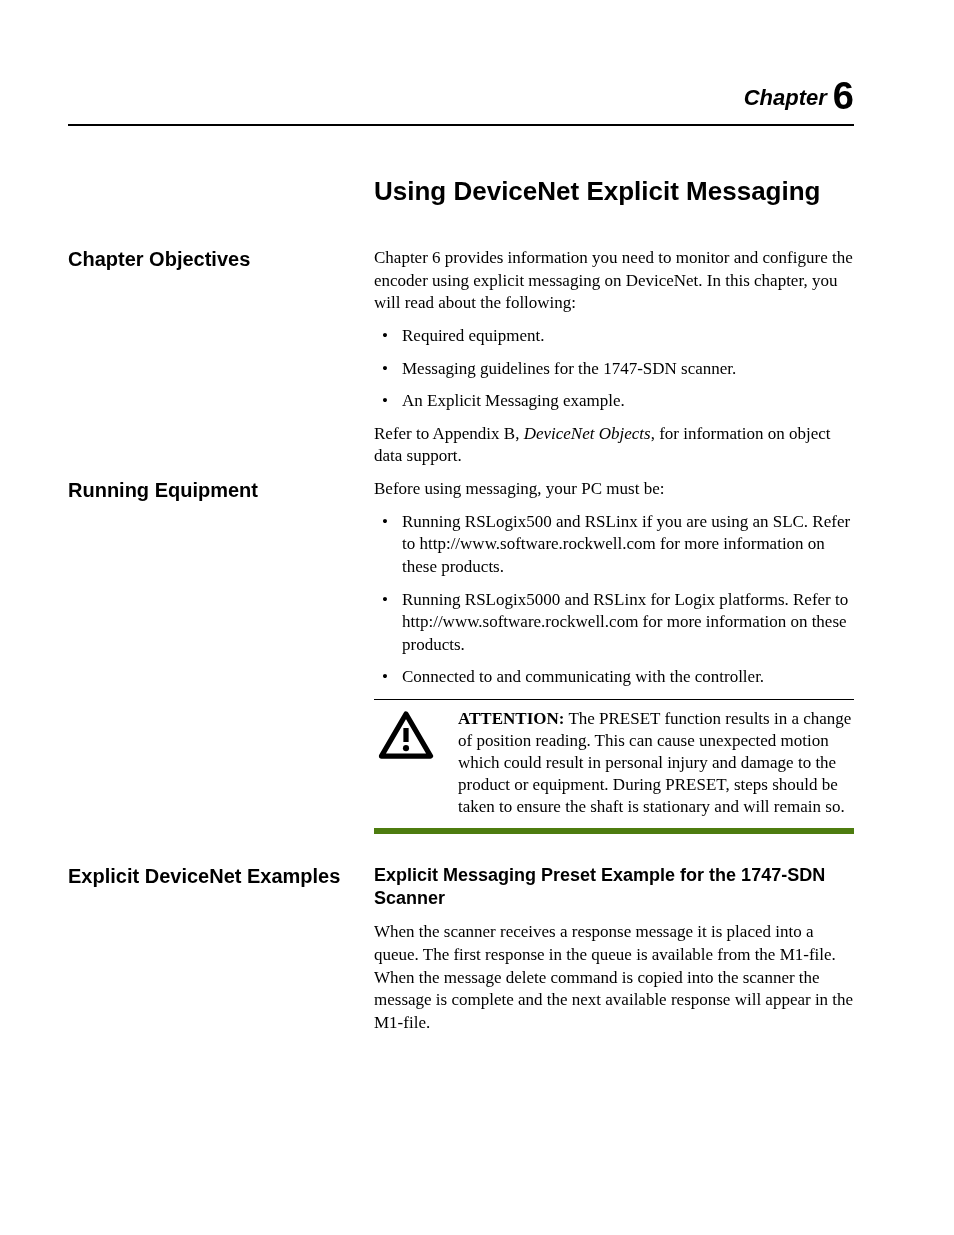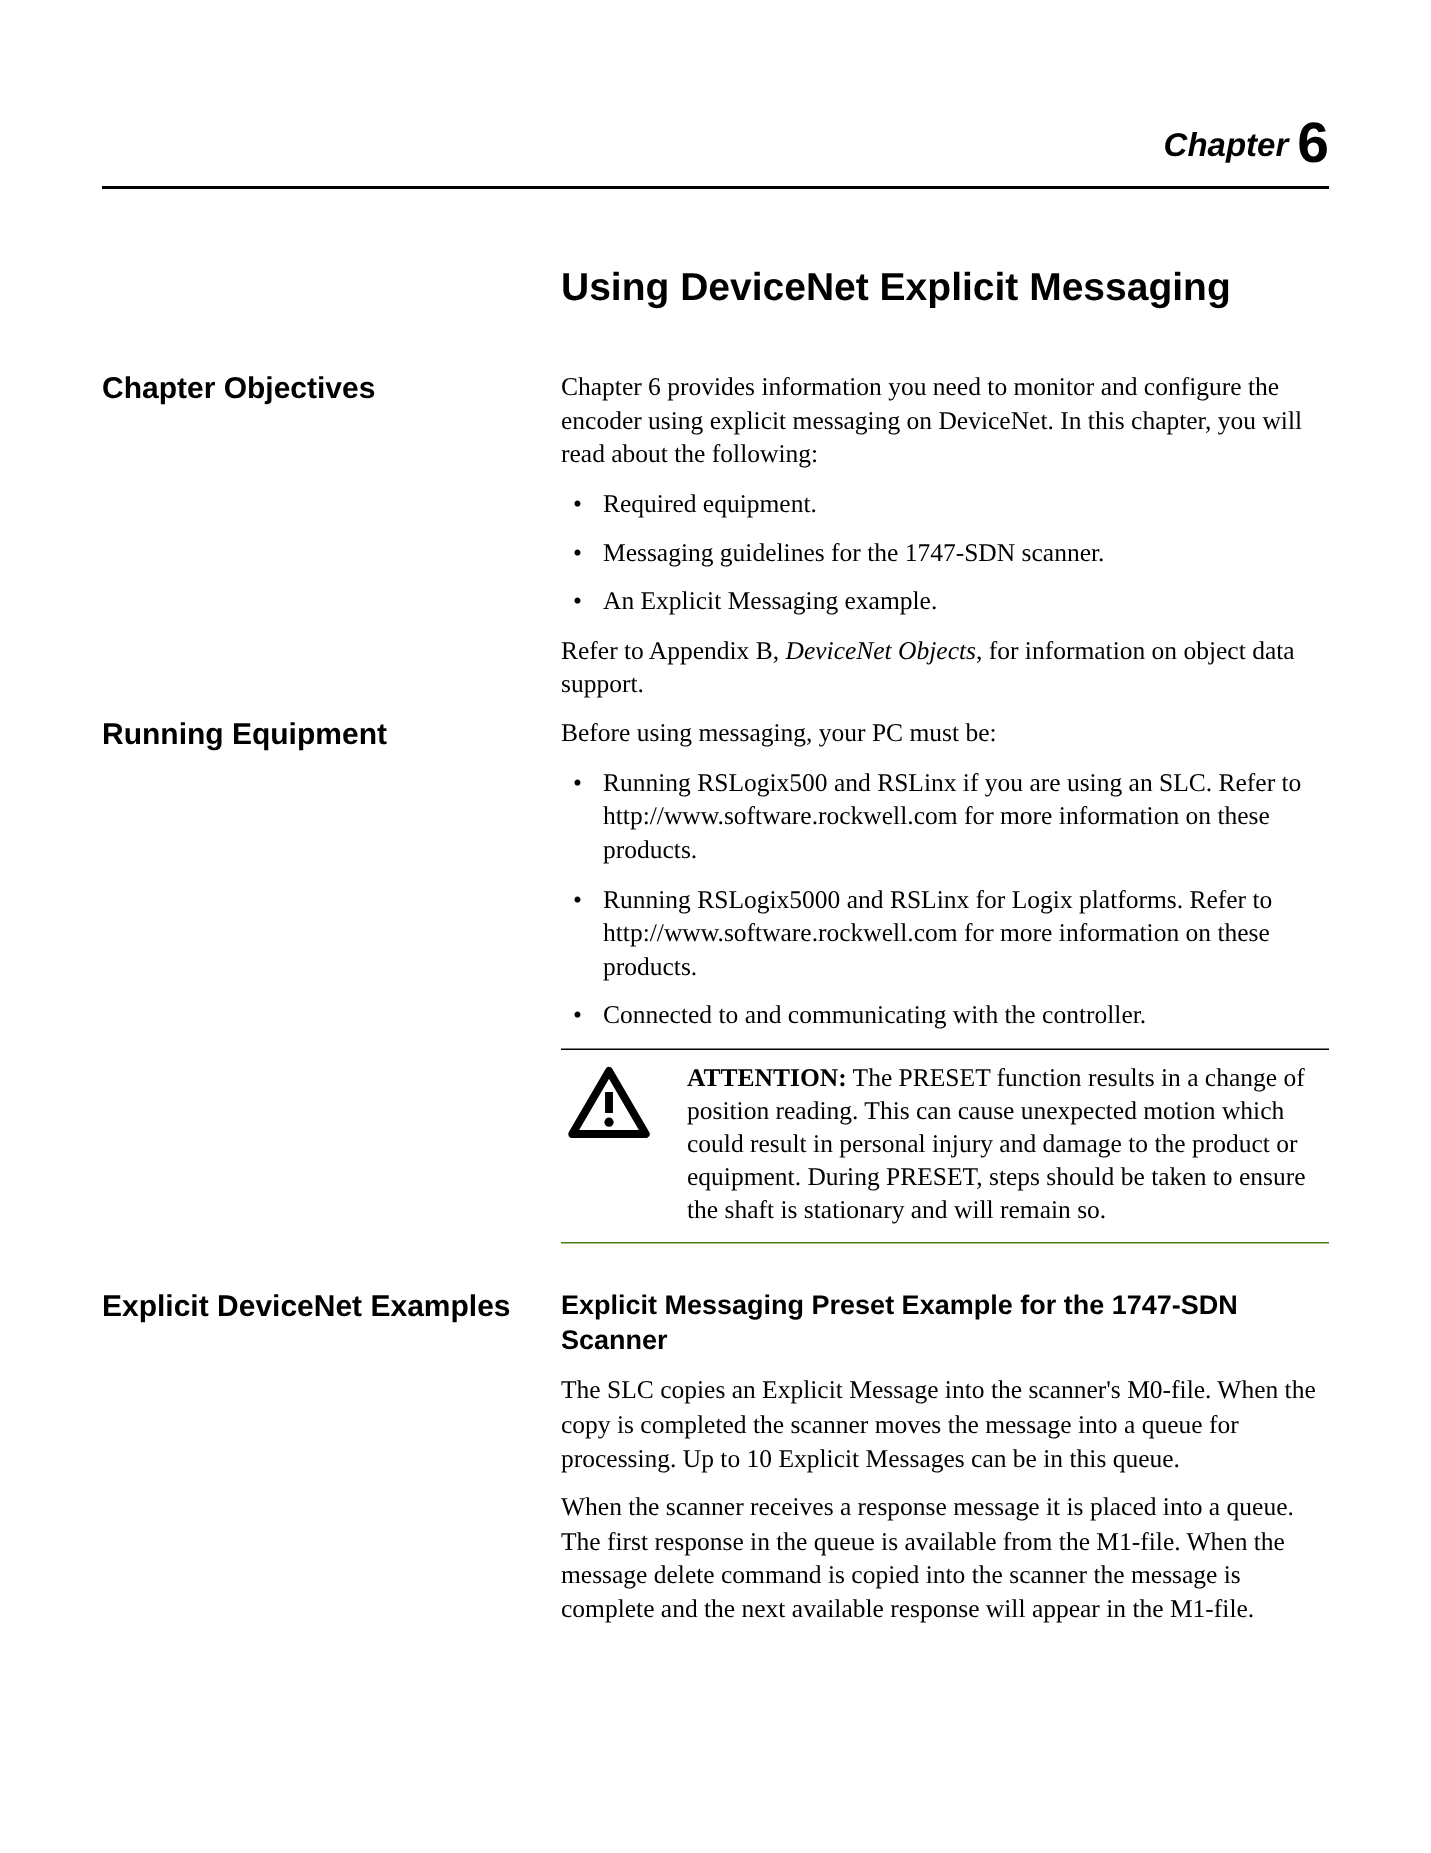--- a/index.html
+++ b/index.html
@@ -8,21 +8,21 @@
     background: #fff;
     font-family: "Times New Roman", Times, serif;
     color: #000;
     width: 954px;
   }
   .page {
     position: relative;
     width: 954px;
     height: 1235px;
     box-sizing: border-box;
-    padding: 75px 68px 0 68px;
+    padding: 75px 100px 0 68px;
   }
   .chapter-head {
     text-align: right;
     font-family: Arial, Helvetica, sans-serif;
     font-style: italic;
     font-weight: bold;
     font-size: 22px;
     padding-bottom: 6px;
     border-bottom: 2px solid #000;
     margin-bottom: 50px;
@@ -84,21 +84,21 @@
   }
   .subhead {
     font-family: Liberation Sans, sans-serif;
     font-weight: bold;
     font-size: 18px;
     line-height: 1.25;
     margin: 0 0 12px 0;
   }
   .attn-block {
     border-top: 1px solid #000;
-    border-bottom: 1px solid #4d7c0f;
+    border-bottom: 6px solid #4d7c0f;
     margin-top: 6px;
     padding: 8px 0 10px 0;
     display: flex;
     align-items: flex-start;
   }
   .attn-icon {
     flex: 0 0 72px;
     padding: 2px 8px 0 4px;
   }
   .attn-text {
@@ -171,18 +171,17 @@
   </div>
 
   <div class="gap-lg"></div>
 
   <div class="row">
     <div class="leftcol">
       <div class="section-head">Explicit DeviceNet Examples</div>
     </div>
     <div class="rightcol body">
       <div class="subhead">Explicit Messaging Preset Example for the 1747-SDN Scanner</div>
-      <p>The SLC copies an Explicit Message into the scanner's M0-file. When the copy is completed the scanner moves the message into a queue for processing. Up to 10 Explicit Messages can be in this queue.</p>
       <p>When the scanner receives a response message it is placed into a queue. The first response in the queue is available from the M1-file. When the message delete command is copied into the scanner the message is complete and the next available response will appear in the M1-file.</p>
     </div>
   </div>
 
 </div>
 
 </body></html>

